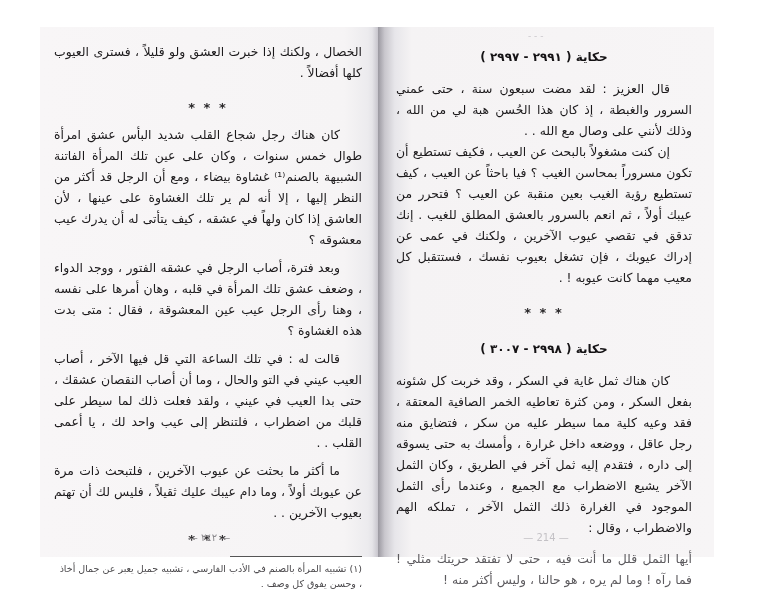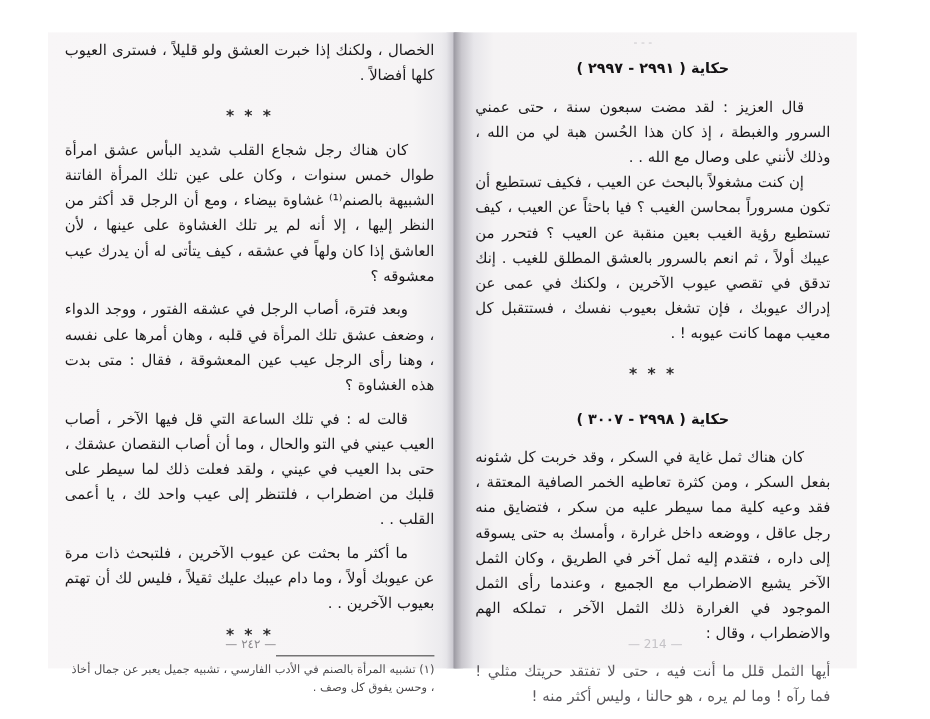--- a/index.html
+++ b/index.html
@@ -114,21 +114,21 @@
       width: 14px;
       height: 530px;
       background: linear-gradient(to right, #e6e5e9 0%, #cac8cf 40%, #8f8d96 55%, #b9b7bf 75%, #e2e1e5 100%);
     }
   </style>
 </head>
 <body>
 
 <div class="page page-left">
   <div class="content">
-    <p class="para noindent" style="margin-top:4px;">الخصال ، ولكنك إذا خبرت العشق ولو قليلاً ، فسترى العيوب كلها أفضالاً .</p>
+    <p class="para noindent" style="margin-top:14px;">الخصال ، ولكنك إذا خبرت العشق ولو قليلاً ، فسترى العيوب كلها أفضالاً .</p>
 
     <div class="stars" style="margin-top:14px;">* * *</div>
 
 
     <p class="para">كان هناك رجل شجاع القلب شديد البأس عشق امرأة طوال خمس سنوات ، وكان على عين تلك المرأة الفاتنة الشبيهة بالصنم⁽¹⁾ غشاوة بيضاء ، ومع أن الرجل قد أكثر من النظر إليها ، إلا أنه لم ير تلك الغشاوة على عينها ، لأن العاشق إذا كان ولهاً في عشقه ، كيف يتأتى له أن يدرك عيب معشوقه ؟</p>
     <p class="para">وبعد فترة، أصاب الرجل في عشقه الفتور ، ووجد الدواء ، وضعف عشق تلك المرأة في قلبه ، وهان أمرها على نفسه ، وهنا رأى الرجل عيب عين المعشوقة ، فقال : متى بدت هذه الغشاوة ؟</p>
     <p class="para">قالت له : في تلك الساعة التي قل فيها الآخر ، أصاب العيب عيني في التو والحال ، وما أن أصاب النقصان عشقك ، حتى بدا العيب في عيني ، ولقد فعلت ذلك لما سيطر على قلبك من اضطراب ، فلتنظر إلى عيب واحد لك ، يا أعمى القلب . .</p>
     <p class="para">ما أكثر ما بحثت عن عيوب الآخرين ، فلتبحث ذات مرة عن عيوبك أولاً ، وما دام عيبك عليك ثقيلاً ، فليس لك أن تهتم بعيوب الآخرين . .</p>
 
     <div class="stars" style="margin:6px 0 2px 0;">* * *</div>

